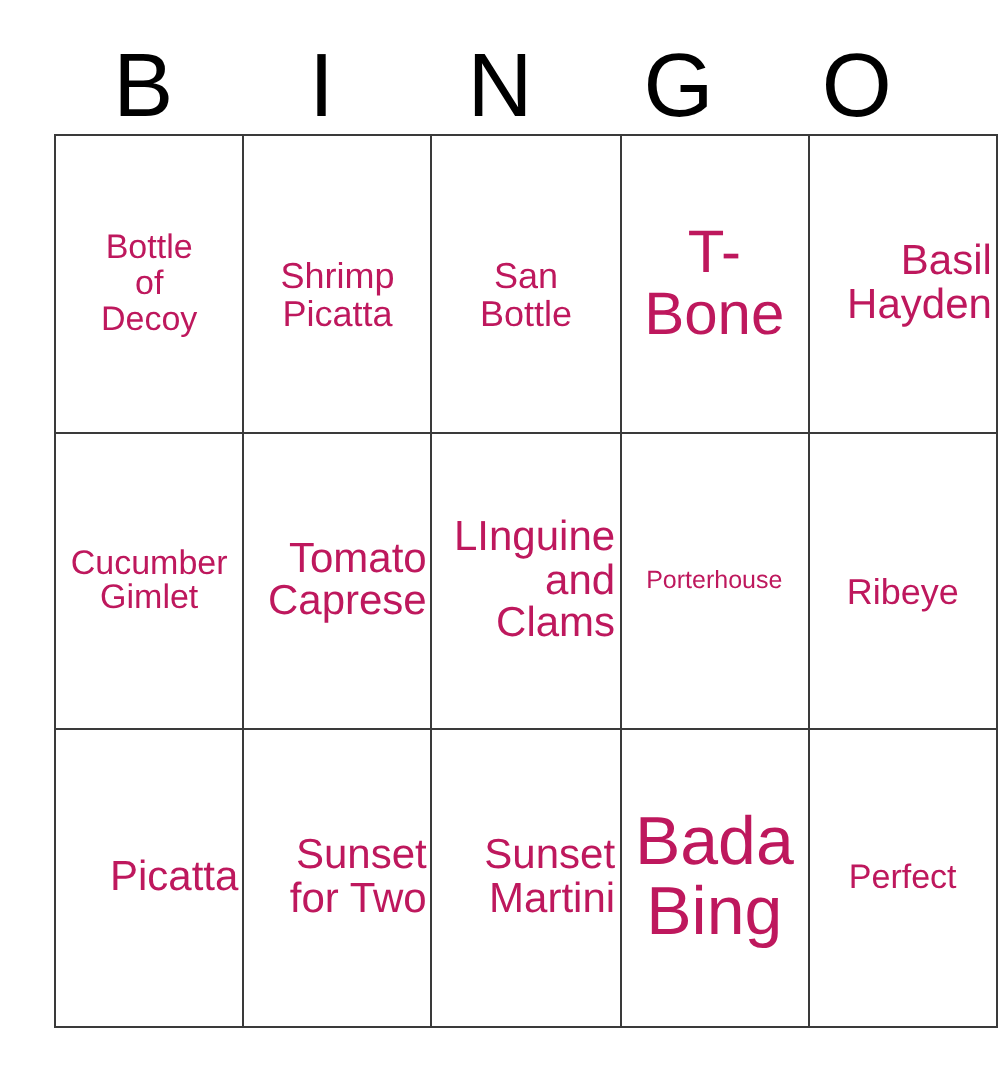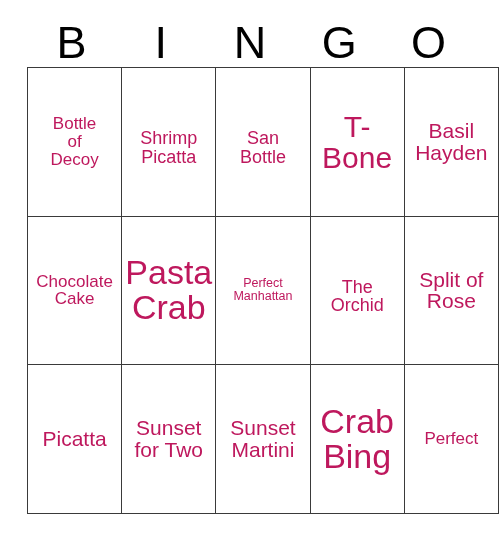--- a/index.html
+++ b/index.html
@@ -66,21 +66,21 @@
   .cell-text {
     display: block;
     line-height: 1.04;
     white-space: pre-line;
   }
 
   
   .fs-xxl .cell-text { font-size: 34px; }
   .fs-xl  .cell-text { font-size: 30px; }
   .fs-lg  .cell-text { font-size: 18px; margin-top: 12px; }
-  .fs-md  .cell-text { font-size: 21px; }
+  .fs-md  .cell-text { font-size: 21px; text-align: right; }
   .fs-sm  .cell-text { font-size: 17px; }
   .fs-xs  .cell-text { font-size: 14px; }
   .fs-xxs .cell-text { font-size: 12.5px; }
 </style>
 </head>
 <body>
 
 <div id="card">
 
   <div id="header">
@@ -111,54 +111,53 @@
             <span class="cell-text">T-
 Bone</span>
           </td>
         <td class="fs-md">
             <span class="cell-text">Basil
 Hayden</span>
           </td>
       </tr>
       <tr>
         <td class="fs-sm">
-            <span class="cell-text">Chocolate
-Cake</span>
+            <span class="cell-text">Cucumber
+Gimlet</span>
           </td>
-        <td class="fs-xxl">
-            <span class="cell-text">Pasta
-Crab</span>
+        <td class="fs-md">
+            <span class="cell-text">Tomato
+Caprese</span>
+          </td>
+        <td class="fs-md">
+            <span class="cell-text">LInguine
+and
+Clams</span>
           </td>
         <td class="fs-xxs">
-            <span class="cell-text">Perfect
-Manhattan</span>
+            <span class="cell-text">Porterhouse</span>
           </td>
         <td class="fs-lg">
-            <span class="cell-text">The
-Orchid</span>
-          </td>
-        <td class="fs-md">
-            <span class="cell-text">Split of
-Rose</span>
+            <span class="cell-text">Ribeye</span>
           </td>
       </tr>
       <tr>
         <td class="fs-md">
             <span class="cell-text">Picatta</span>
           </td>
         <td class="fs-md">
             <span class="cell-text">Sunset
 for Two</span>
           </td>
         <td class="fs-md">
             <span class="cell-text">Sunset
 Martini</span>
           </td>
         <td class="fs-xxl">
-            <span class="cell-text">Crab
+            <span class="cell-text">Bada
 Bing</span>
           </td>
         <td class="fs-sm">
             <span class="cell-text">Perfect</span>
           </td>
       </tr>
     </tbody>
   </table>
 
 </div>

